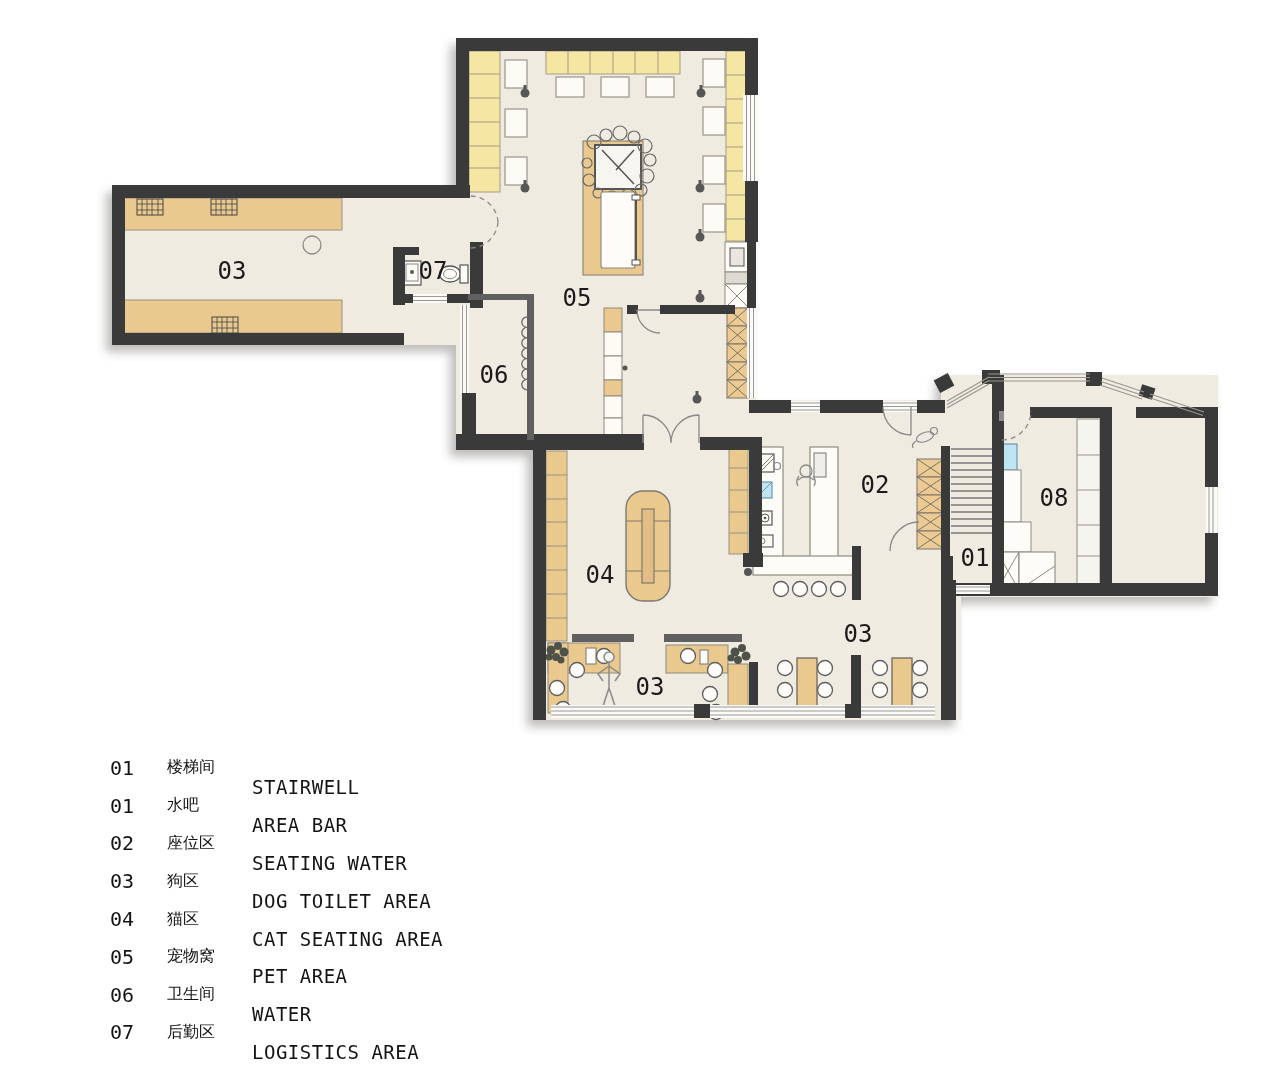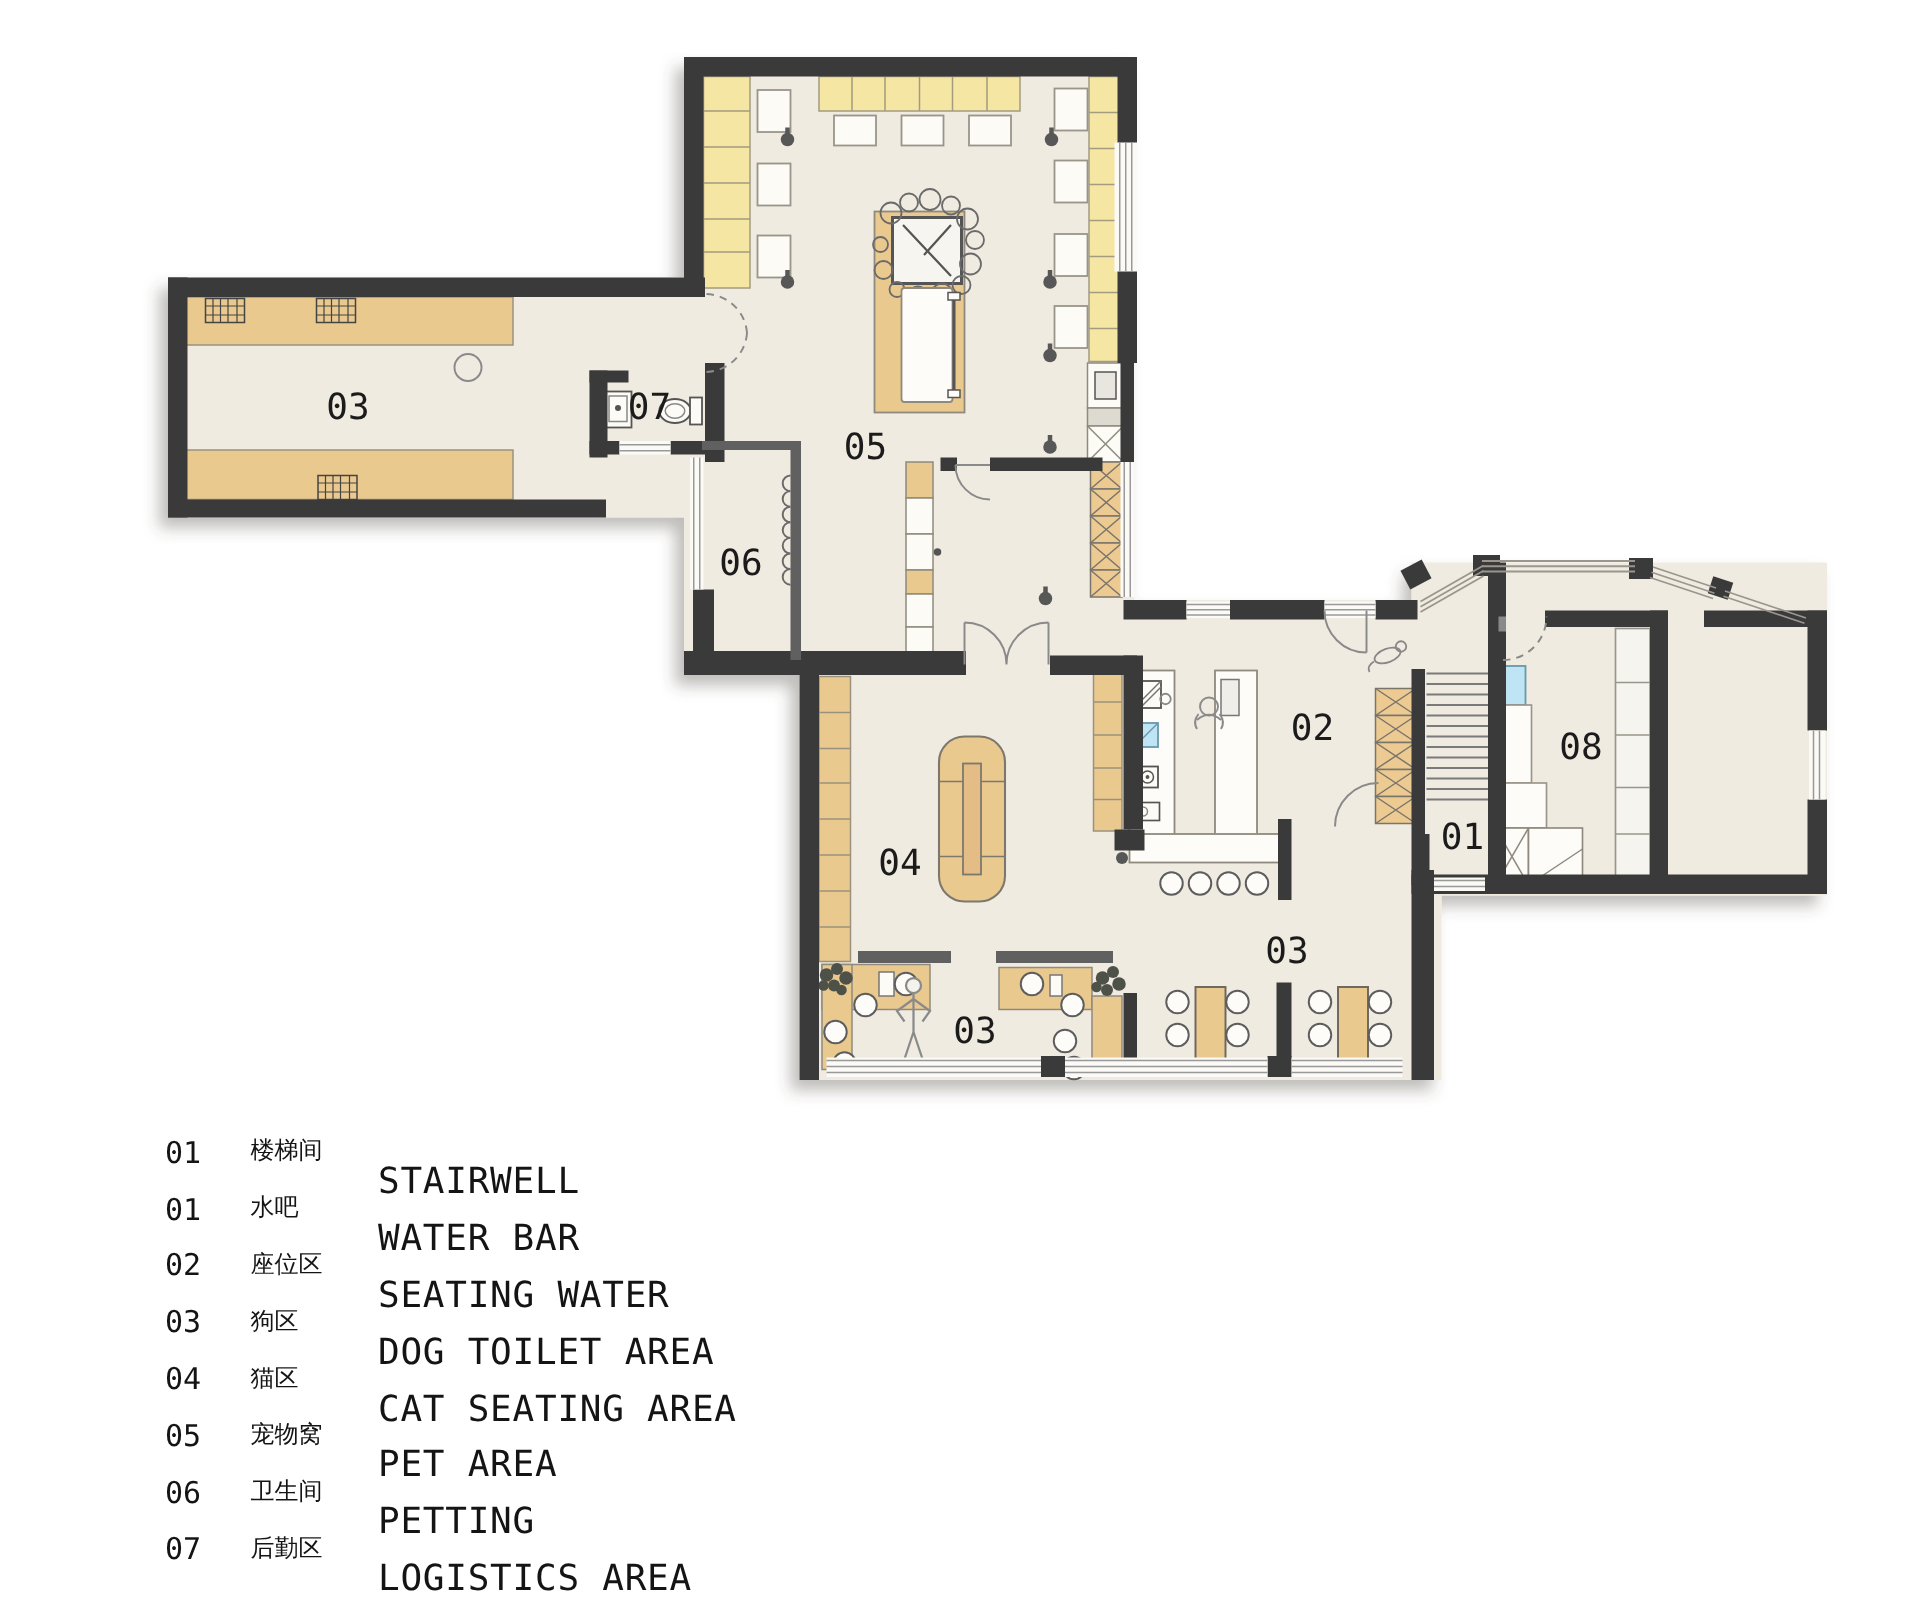--- a/index.html
+++ b/index.html
@@ -3,21 +3,21 @@
 <meta charset="utf-8">
 <style>
   html,body{margin:0;padding:0;background:#ffffff;}
   body{width:1280px;height:1081px;position:relative;overflow:hidden;
        font-family:"DejaVu Sans Mono","Liberation Mono",monospace;}
   #plan{position:absolute;left:0;top:0;}
   #legend{position:absolute;left:110px;top:749px;}
   .lrow{display:flex;align-items:center;height:37.8px;color:#141414;}
   .lcode{width:57px;font-size:20px;}
   .lzh{width:85px;font-size:16px;}
-  .len{font-size:24px;letter-spacing:.5px;white-space:pre;margin-top:39px;}
+  .len{font-size:19px;letter-spacing:.5px;white-space:pre;margin-top:39px;}
   svg text{font-family:"DejaVu Sans Mono","Liberation Mono",monospace;}
 </style>
 </head>
 <body>
 
 <svg id="plan" width="1280" height="745" viewBox="0 0 1280 745">
   <defs>
     <filter id="bshadow" x="-10%" y="-10%" width="125%" height="125%">
       <feDropShadow dx="-6" dy="7" stdDeviation="5" flood-color="#4a453d" flood-opacity="0.35"></feDropShadow>
     </filter>
@@ -371,21 +371,21 @@
 
 <div id="legend">
   <div class="lrow">
     <span class="lcode">01</span>
     <span class="lzh">楼梯间</span>
     <span class="len">STAIRWELL</span>
   </div>
   <div class="lrow">
     <span class="lcode">01</span>
     <span class="lzh">水吧</span>
-    <span class="len">WATER BAR</span>
+    <span class="len">AREA BAR</span>
   </div>
   <div class="lrow">
     <span class="lcode">02</span>
     <span class="lzh">座位区</span>
     <span class="len">SEATING WATER</span>
   </div>
   <div class="lrow">
     <span class="lcode">03</span>
     <span class="lzh">狗区</span>
     <span class="len">DOG TOILET AREA</span>
@@ -396,20 +396,20 @@
     <span class="len">CAT SEATING AREA</span>
   </div>
   <div class="lrow">
     <span class="lcode">05</span>
     <span class="lzh">宠物窝</span>
     <span class="len">PET AREA</span>
   </div>
   <div class="lrow">
     <span class="lcode">06</span>
     <span class="lzh">卫生间</span>
-    <span class="len">PETTING</span>
+    <span class="len">WATER</span>
   </div>
   <div class="lrow">
     <span class="lcode">07</span>
     <span class="lzh">后勤区</span>
     <span class="len">LOGISTICS AREA</span>
   </div>
 </div>
 
 </body></html>

